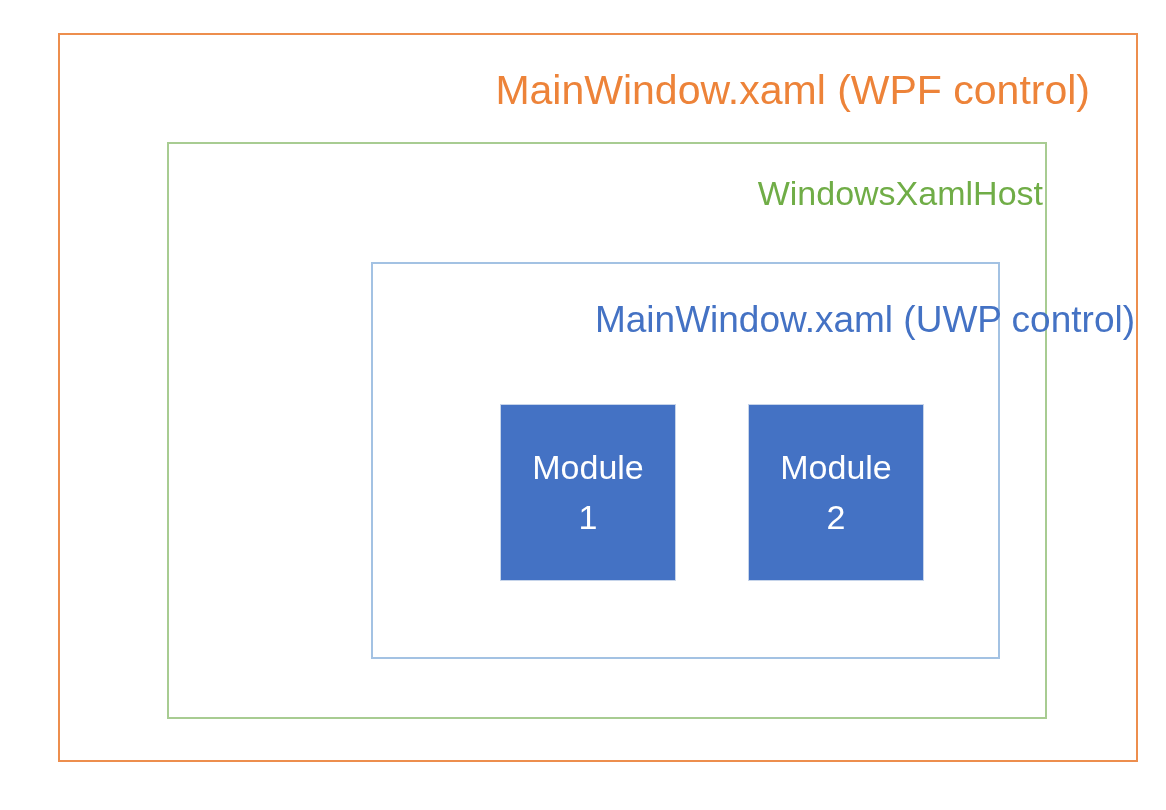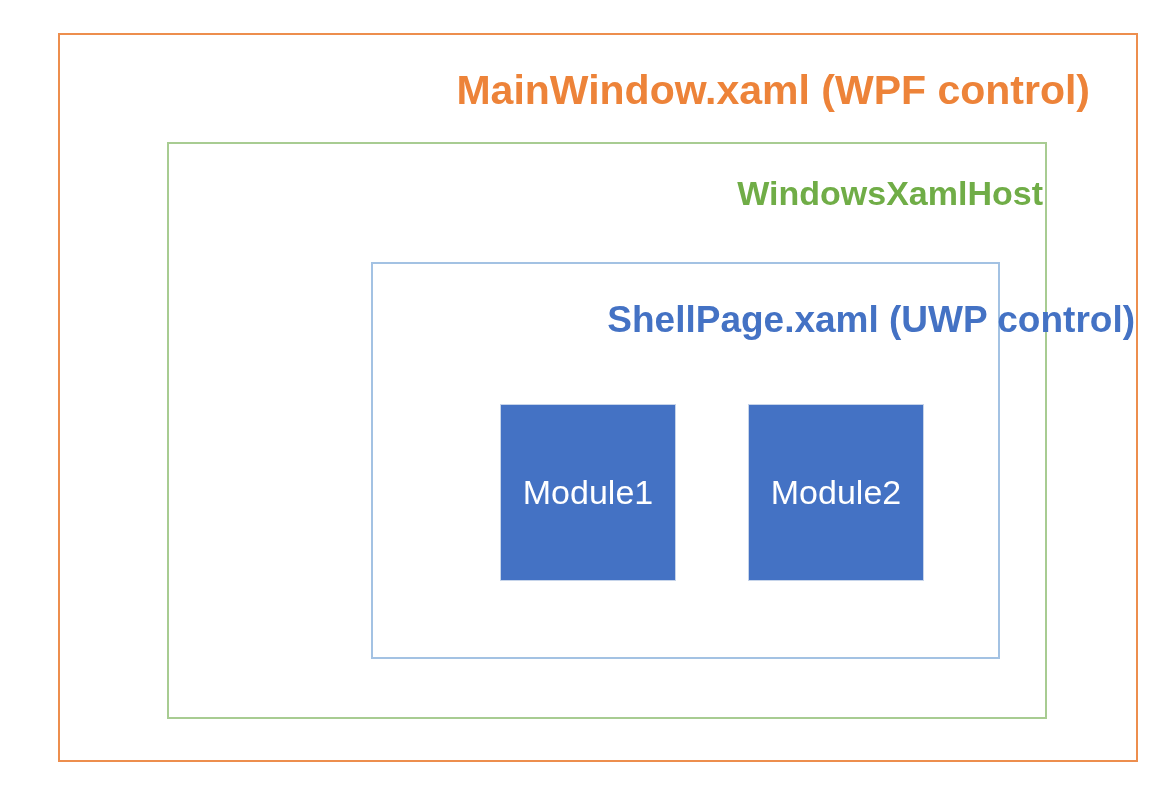--- a/index.html
+++ b/index.html
@@ -58,21 +58,21 @@
     border: 2px solid #A3C2E3;
     box-sizing: border-box;
     background: transparent;
   }
 
   
   .label {
     position: absolute;
     white-space: nowrap;
     line-height: 1;
-    font-weight: 700;
+    font-weight: 400;
   }
   .label-outer {
     right: 76px;
     top: 70px;
     font-size: 41px;
     color: #ED8339;
   }
   .label-middle {
     right: 123px;
     top: 176px;
@@ -89,20 +89,21 @@
   
   .module {
     position: absolute;
     top: 404px;
     width: 176px;
     height: 177px;
     background: #4472C4;
     border: 1px solid #C6D4EA;
     box-sizing: border-box;
     display: flex;
+    flex-direction: column;
     align-items: center;
     justify-content: center;
     color: #ffffff;
     font-size: 34px;
     line-height: 1.45;
   }
   .module-1 { left: 500px; }
   .module-2 { left: 748px; }
   .module .m-line { display: block; text-align: center; }
 </style>
@@ -111,21 +112,21 @@
 
 <div id="canvas">
 
   <div class="box-outer"></div>
   <div class="label label-outer">MainWindow.xaml (WPF control)</div>
 
   <div class="box-middle"></div>
   <div class="label label-middle">WindowsXamlHost</div>
 
   <div class="box-inner"></div>
-  <div class="label label-inner">ShellPage.xaml (UWP control)</div>
+  <div class="label label-inner">MainWindow.xaml (UWP control)</div>
 
   <div class="module module-1">
     <span class="m-line">Module</span>
     <span class="m-line">1</span>
   </div>
 
   <div class="module module-2">
     <span class="m-line">Module</span>
     <span class="m-line">2</span>
   </div>

